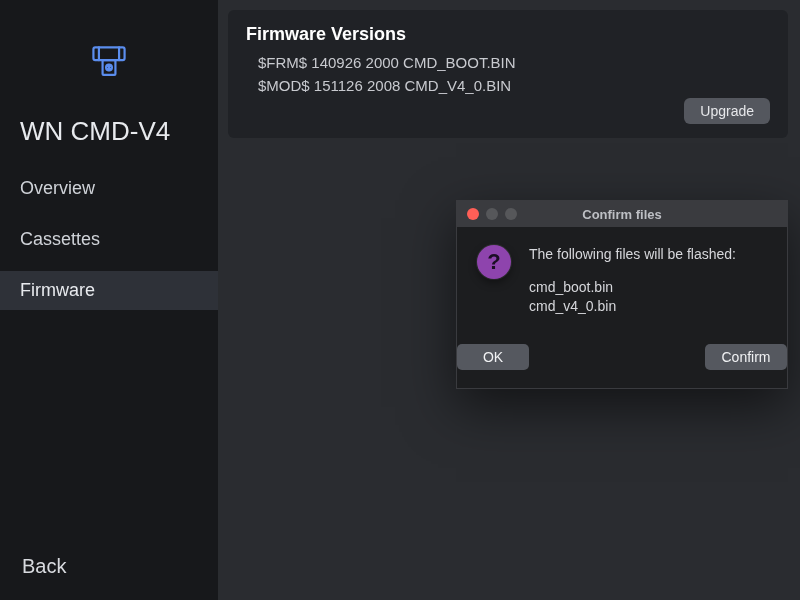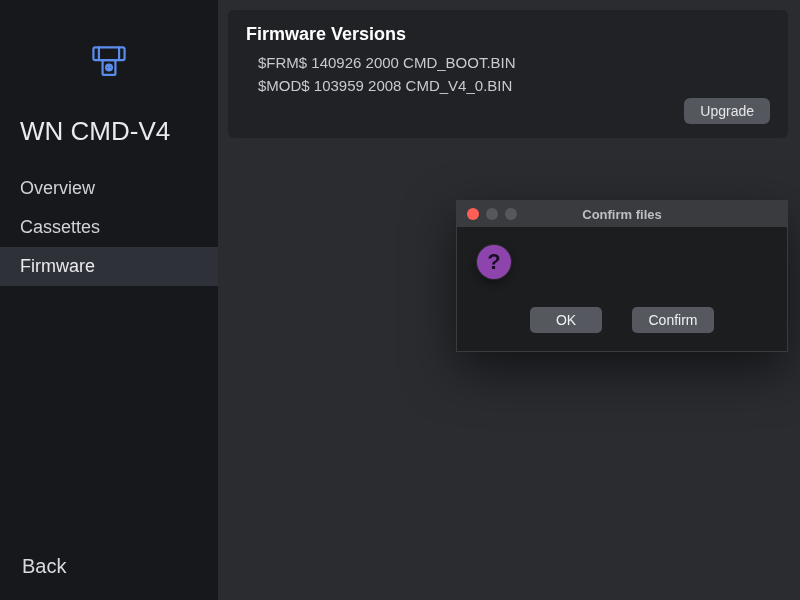--- a/index.html
+++ b/index.html
@@ -1,21 +1,21 @@
 <!DOCTYPE html>
 <html><head>
 <meta charset="utf-8">
 <style>
   * { box-sizing: border-box; margin: 0; padding: 0; }
   html, body { width: 800px; height: 600px; overflow: hidden; font-family: -apple-system, "Helvetica Neue", Arial, sans-serif; background: #2a2c30; color: #d8dadf; }
   .app { display: flex; width: 800px; height: 600px; }
   .sidebar { width: 218px; background: #17181b; display: flex; flex-direction: column; padding-top: 40px; }
   .sidebar-icon { display: flex; justify-content: center; margin-bottom: 28px; }
   .device-title { font-size: 26px; font-weight: 500; color: #e8eaee; padding: 0 20px 22px 20px; }
-  .nav { display: flex; flex-direction: column; }
+  .nav { display: flex; flex-direction: column; gap: 12px; }
   .nav-item { font-size: 18px; color: #cfd2d8; padding: 9px 20px; cursor: pointer; }
   .nav-item.active { background: #2e3138; color: #e8eaee; }
   .back { margin-top: auto; font-size: 20px; color: #d8dadf; padding: 18px 22px 22px 22px; cursor: pointer; }
   .main { flex: 1; background: #2a2c30; padding: 10px 12px 10px 10px; position: relative; }
   .card { background: #202226; border-radius: 6px; padding: 14px 18px 14px 18px; }
   .card-title { font-size: 18px; font-weight: 600; color: #ffffff; margin-bottom: 6px; }
   .fw-line { font-size: 15px; color: #c8cacf; padding-left: 12px; line-height: 1.55; }
   .card-actions { display: flex; justify-content: flex-end; }
   .btn { background: #54575e; color: #e6e7ea; font-size: 14px; padding: 5px 16px; border: none; border-radius: 6px; cursor: pointer; }
   
@@ -25,21 +25,21 @@
   .tl { width: 12px; height: 12px; border-radius: 50%; }
   .tl.red { background: #ff5f57; }
   .tl.dim { background: #56575a; }
   .titlebar-title { position: absolute; left: 0; right: 0; text-align: center; font-size: 13px; font-weight: 600; color: #bdbfc4; pointer-events: none; }
   .modal-body { display: flex; padding: 18px 20px 10px 20px; gap: 18px; }
   .qmark { width: 34px; height: 34px; border-radius: 50%; background: #8e44ad; display: flex; align-items: center; justify-content: center; flex: 0 0 34px; box-shadow: 0 0 0 1px rgba(255,255,255,0.08), 0 4px 8px rgba(0,0,0,0.4); }
   .qmark span { font-size: 22px; font-weight: 700; color: #1b0e24; }
   .modal-text { font-size: 14px; color: #d6d7db; line-height: 1.35; }
   .modal-text .lead { margin-bottom: 14px; }
   .file-line { line-height: 1.35; }
-  .modal-actions { display: flex; justify-content: center; gap: 30px; padding: 18px 0 18px 0; }
+  .modal-actions { display: flex; justify-content: space-between; gap: 30px; padding: 18px 0 18px 0; }
   .mbtn { background: #55585f; color: #f0f1f3; font-size: 14px; padding: 5px 0; width: 72px; text-align: center; border: none; border-radius: 5px; cursor: pointer; }
   .mbtn.wide { width: 82px; }
 </style>
 </head>
 <body>
 
 <div class="app">
 
   <div class="sidebar">
     <div class="sidebar-icon">
@@ -62,39 +62,44 @@
       <div class="nav-item">Cassettes</div>
       <div class="nav-item active">Firmware</div>
     </div>
     <div class="back">Back</div>
   </div>
 
   <div class="main">
     <div class="card">
       <div class="card-title">Firmware Versions</div>
       <div class="fw-line">$FRM$ 140926 2000 CMD_BOOT.BIN</div>
-      <div class="fw-line">$MOD$ 103959 2008 CMD_V4_0.BIN</div>
+      <div class="fw-line">$MOD$ 151126 2008 CMD_V4_0.BIN</div>
       <div class="card-actions">
         <button class="btn">Upgrade</button>
       </div>
     </div>
 
     <div class="modal">
       <div class="titlebar">
         <div class="traffic">
           <div class="tl red"></div>
           <div class="tl dim"></div>
           <div class="tl dim"></div>
         </div>
         <div class="titlebar-title">Confirm files</div>
       </div>
       <div class="modal-body">
         <div class="qmark">
             <span>?</span>
           </div>
+        <div class="modal-text">
+          <div class="lead">The following files will be flashed:</div>
+          <div class="file-line">cmd_boot.bin</div>
+          <div class="file-line">cmd_v4_0.bin</div>
+        </div>
       </div>
       <div class="modal-actions">
         <button class="mbtn">OK</button>
         <button class="mbtn wide">Confirm</button>
       </div>
     </div>
 
   </div>
 </div>
 

